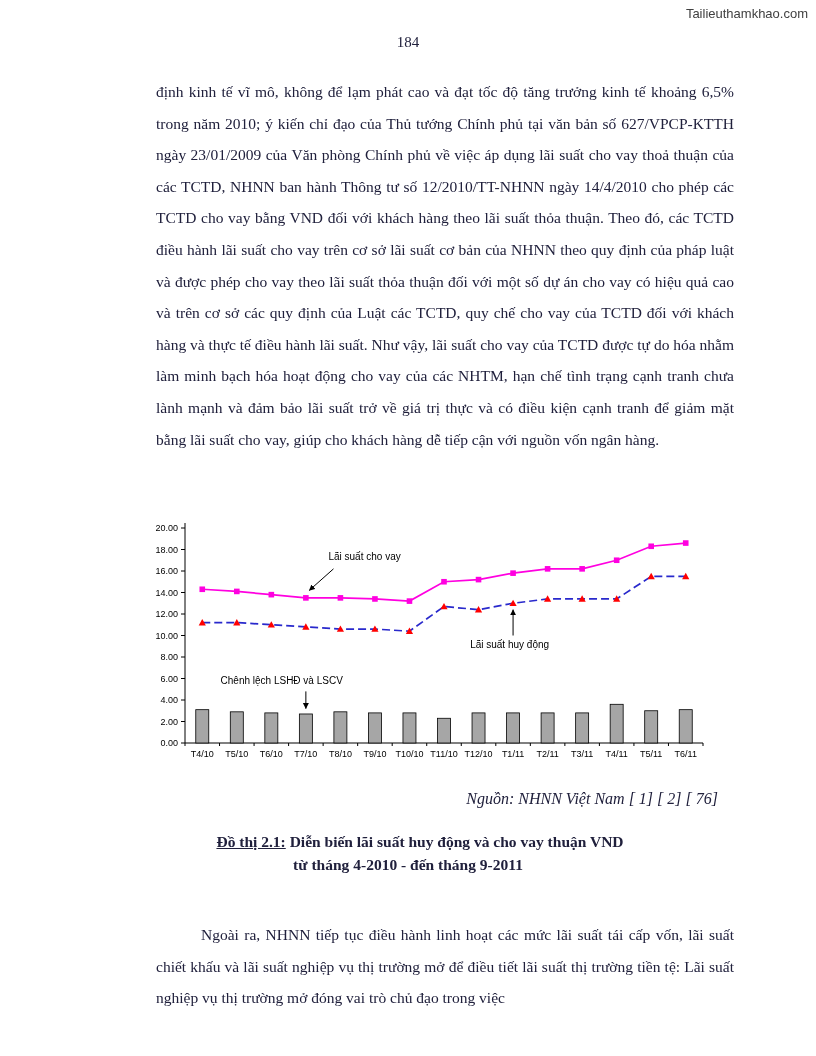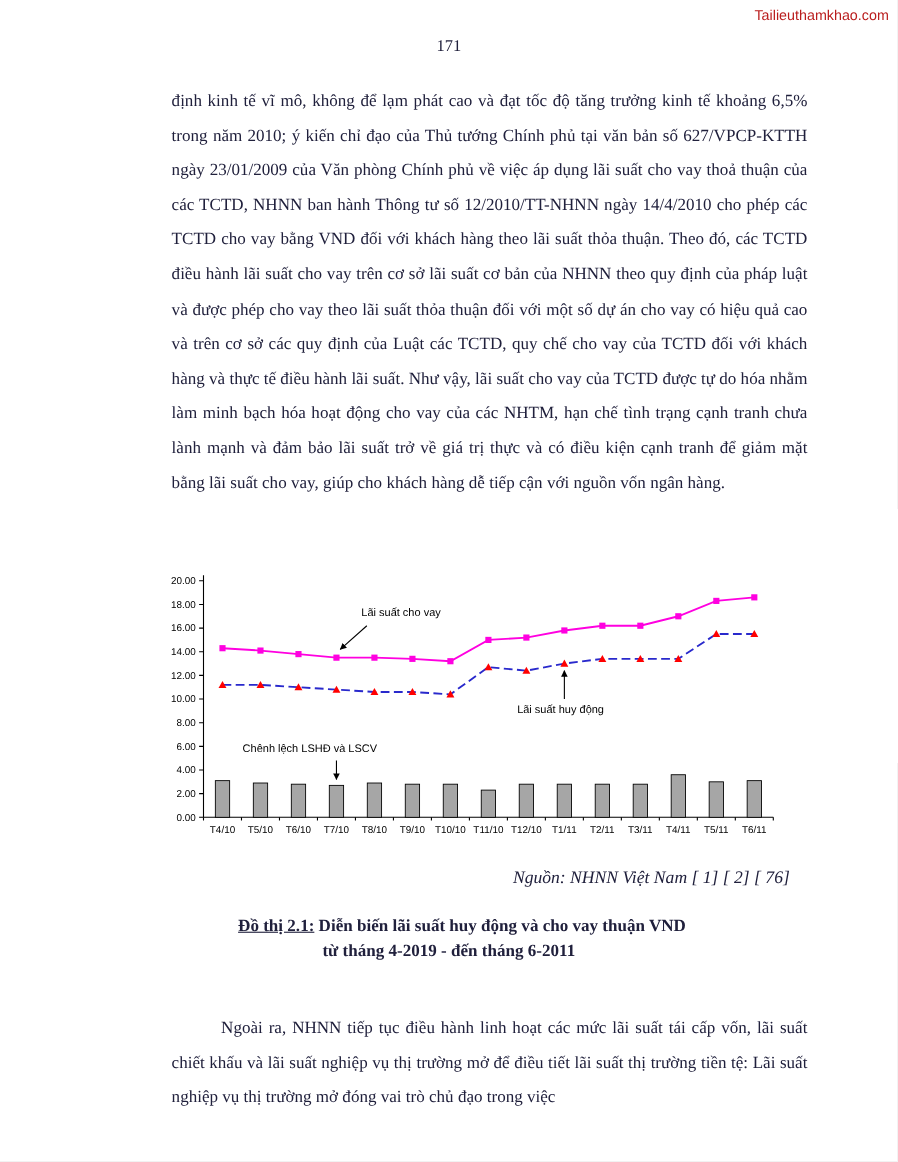--- a/index.html
+++ b/index.html
@@ -8,21 +8,21 @@
     width:816px;height:1056px;
     margin:0 auto;
     background:#ffffff;
     font-family:"Liberation Serif","DejaVu Serif",serif;
     color:#20203c;
     overflow:hidden;
   }
   .watermark{
     position:absolute;top:6px;right:8px;
     font-family:"Liberation Sans","DejaVu Sans",sans-serif;
-    font-size:13px;color:#b91c1c;
+    font-size:13px;color:#404040;
   }
   .page-number{
     position:absolute;top:34px;left:0;right:0;
     text-align:center;font-size:15px;
   }
   .body-text{
     position:absolute;left:140px;width:578px;
     margin:16px;
     font-size:15.5px;line-height:31.6px;
     text-align:justify;
@@ -43,21 +43,21 @@
   .caption .label{text-decoration:underline;margin-left:24px;}
   svg text{fill:#000;}
 </style>
 </head>
 <body>
 
 <div class="page">
 
   <div class="watermark">Tailieuthamkhao.com</div>
 
-  <div class="page-number">171</div>
+  <div class="page-number">184</div>
 
   <p class="body-text p1">định kinh tế vĩ mô, không để lạm phát cao và đạt tốc độ tăng trưởng kinh tế khoảng 6,5% trong năm 2010; ý kiến chỉ đạo của Thủ tướng Chính phủ tại văn bản số 627/VPCP-KTTH ngày 23/01/2009 của Văn phòng Chính phủ về việc áp dụng lãi suất cho vay thoả thuận của các TCTD, NHNN ban hành Thông tư số 12/2010/TT-NHNN ngày 14/4/2010 cho phép các TCTD cho vay bằng VND đối với khách hàng theo lãi suất thỏa thuận. Theo đó, các TCTD điều hành lãi suất cho vay trên cơ sở lãi suất cơ bản của NHNN theo quy định của pháp luật và được phép cho vay theo lãi suất thỏa thuận đối với một số dự án cho vay có hiệu quả cao và trên cơ sở các quy định của Luật các TCTD, quy chế cho vay của TCTD đối với khách hàng và thực tế điều hành lãi suất. Như vậy, lãi suất cho vay của TCTD được tự do hóa nhằm làm minh bạch hóa hoạt động cho vay của các NHTM, hạn chế tình trạng cạnh tranh chưa lành mạnh và đảm bảo lãi suất trở về giá trị thực và có điều kiện cạnh tranh để giảm mặt bằng lãi suất cho vay, giúp cho khách hàng dễ tiếp cận với nguồn vốn ngân hàng.</p>
 
   <div class="chart-wrap">
     <svg id="chart" viewBox="0 0 580 250" width="580" height="250">
         <defs>
           <marker id="arw" markerWidth="8" markerHeight="8" refX="5.5" refY="3" orient="auto" markerUnits="userSpaceOnUse">
             <path d="M0,0 L6,3 L0,6 Z" fill="#000"></path>
           </marker>
         </defs>
@@ -170,18 +170,18 @@
         <line x1="162.86666666666667" y1="175.4" x2="162.86666666666667" y2="192.6" stroke="#000" stroke-width="1" marker-end="url(#arw)"></line>
         <text x="138.69333333333333" y="167.875" text-anchor="middle" font-size="10" font-family="Liberation Sans, DejaVu Sans, sans-serif">Chênh lệch LSHĐ và LSCV</text>
       </svg>
   </div>
 
   <div class="source">Nguồn: NHNN Việt Nam [ 1] [ 2] [ 76]</div>
 
   <div class="caption">
     <span class="label">Đồ thị 2.1:</span>
     <span>Diễn biến lãi suất huy động và cho vay thuận VND</span>
-    <div>từ tháng 4-2019 - đến tháng 6-2011</div>
+    <div>từ tháng 4-2010 - đến tháng 9-2011</div>
   </div>
 
   <p class="body-text p2">Ngoài ra, NHNN tiếp tục điều hành linh hoạt các mức lãi suất tái cấp vốn, lãi suất chiết khấu và lãi suất nghiệp vụ thị trường mở để điều tiết lãi suất thị trường tiền tệ: Lãi suất nghiệp vụ thị trường mở đóng vai trò chủ đạo trong việc</p>
 
 </div>
 
 </body></html>

